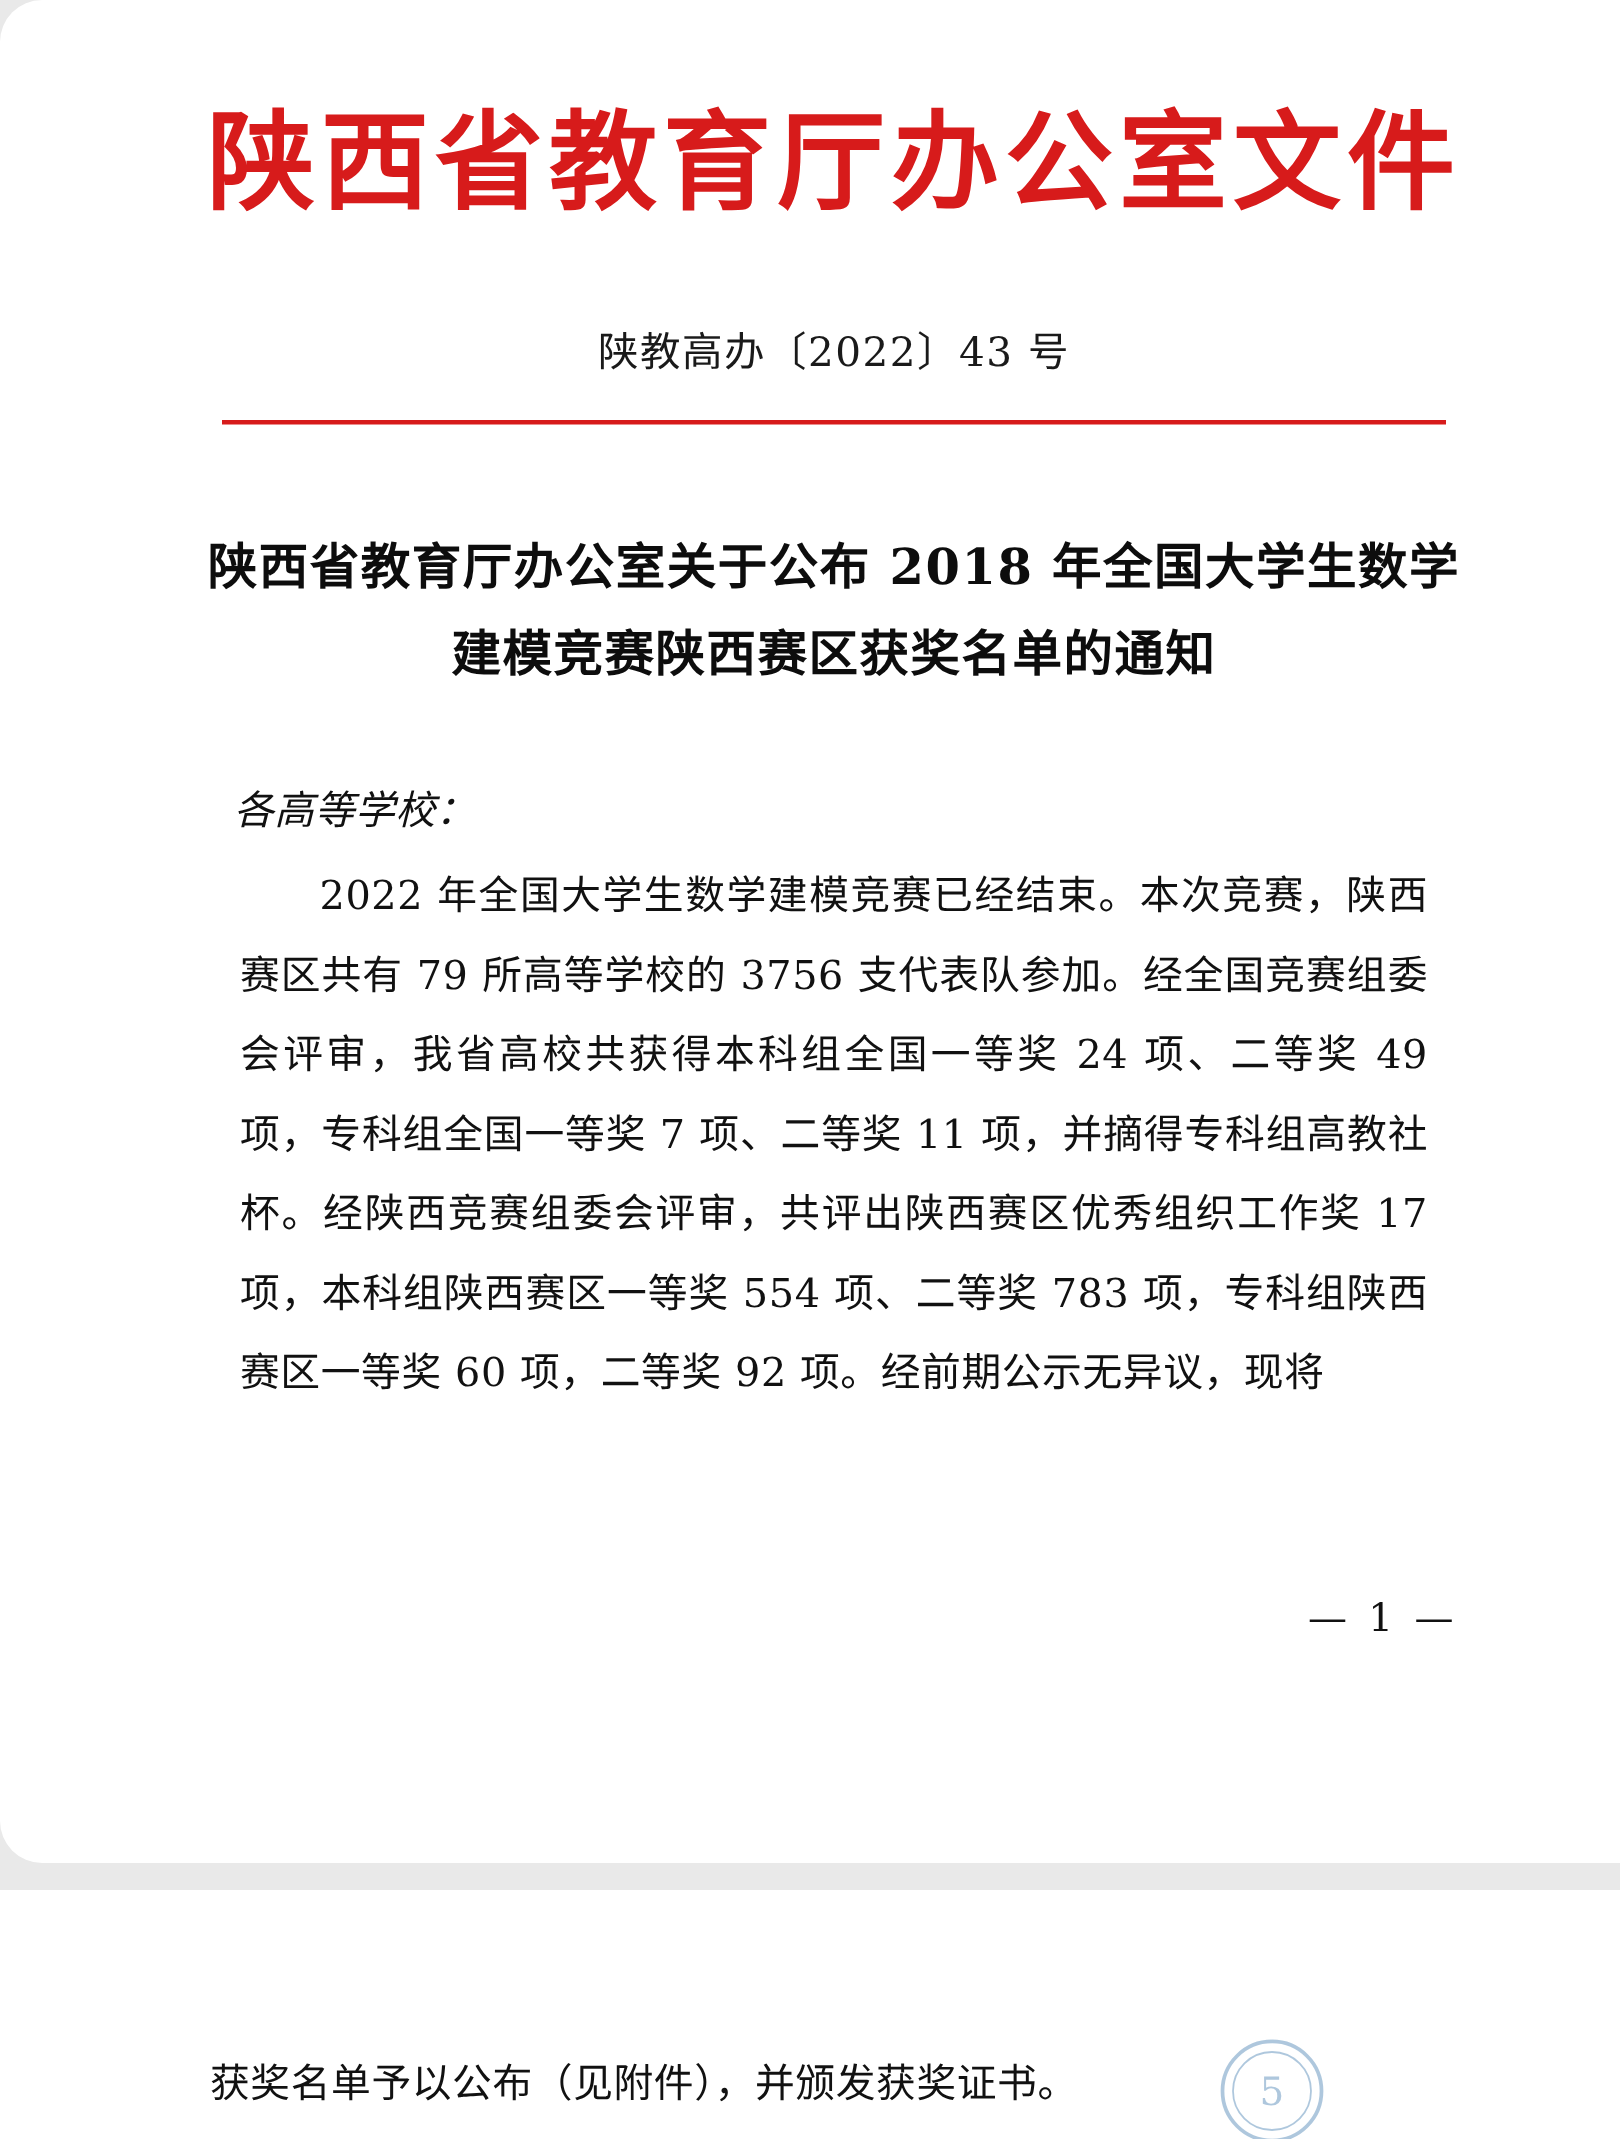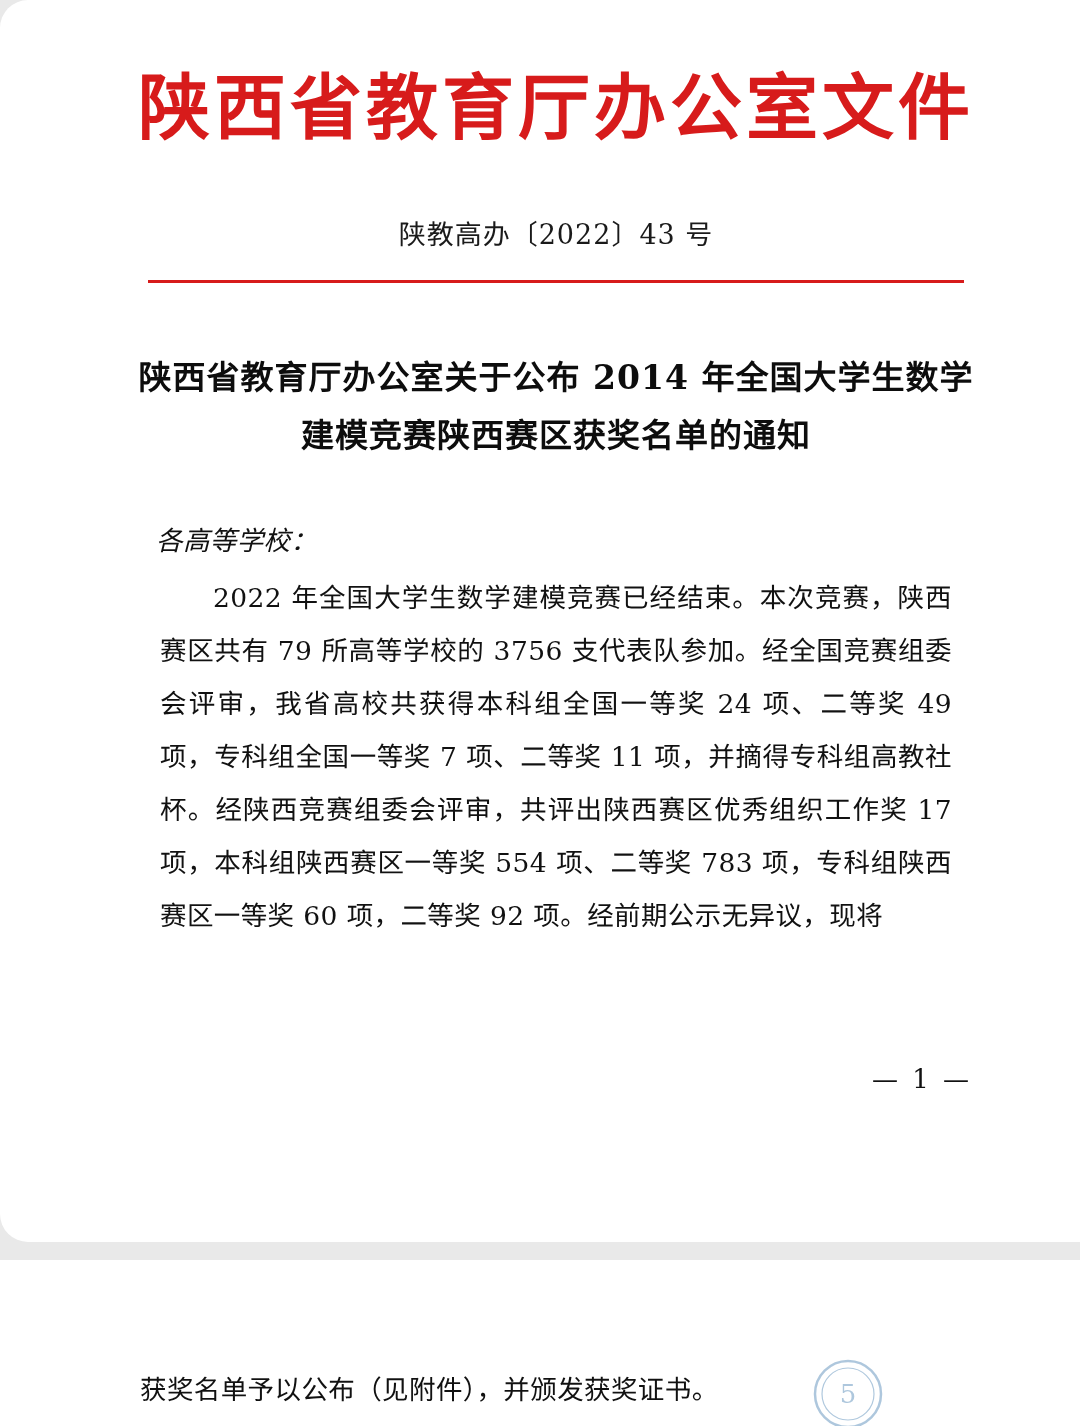--- a/index.html
+++ b/index.html
@@ -124,21 +124,21 @@
 <div class="page page-1">
 
   <div class="masthead">
     <div class="masthead-title">陕西省教育厅办公室文件</div>
   </div>
 
   <div class="doc-number">陕教高办〔2022〕43 号</div>
 
   <div class="red-rule"></div>
 
-  <div class="doc-title">陕西省教育厅办公室关于公布 2014 年全国大学生数学建模竞赛陕西赛区获奖名单的通知</div>
+  <div class="doc-title">陕西省教育厅办公室关于公布 2018 年全国大学生数学建模竞赛陕西赛区获奖名单的通知</div>
 
   <div class="body-block">
     <p class="salutation">各高等学校：</p>
     <p class="para">2022 年全国大学生数学建模竞赛已经结束。本次竞赛，陕西赛区共有 79 所高等学校的 3756 支代表队参加。经全国竞赛组委会评审，我省高校共获得本科组全国一等奖 24 项、二等奖 49 项，专科组全国一等奖 7 项、二等奖 11 项，并摘得专科组高教社杯。经陕西竞赛组委会评审，共评出陕西赛区优秀组织工作奖 17 项，本科组陕西赛区一等奖 554 项、二等奖 783 项，专科组陕西赛区一等奖 60 项，二等奖 92 项。经前期公示无异议，现将</p>
   </div>
 
   <div class="page-footer">— 1 —</div>
 </div>
 
 <div class="gap"></div>

